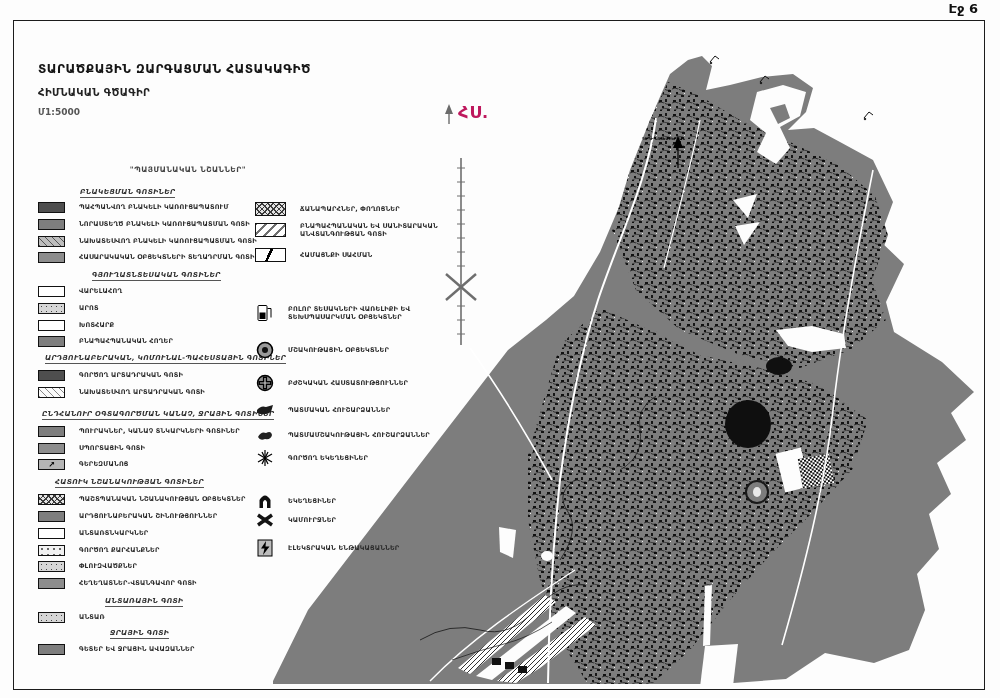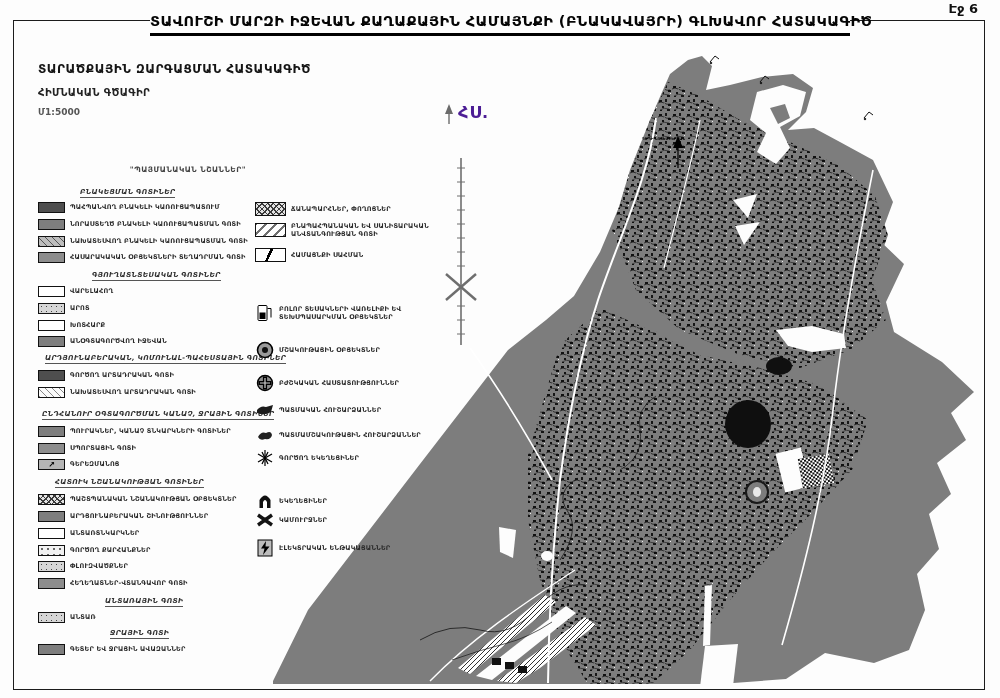--- a/index.html
+++ b/index.html
@@ -11,40 +11,40 @@
   .doc-title{position:absolute;top:13px;left:150px;width:700px;text-align:center;background:#fdfdfd;
              font:bold 14.5px "DejaVu Sans",sans-serif;letter-spacing:.4px;color:#050505;
              border-bottom:3.5px solid #000;padding-bottom:4px;white-space:nowrap;}
   .sub1{position:absolute;left:38px;top:62px;font:bold 12px "DejaVu Sans",sans-serif;color:#151515;letter-spacing:.5px;}
   .sub2{position:absolute;left:38px;top:87px;font:bold 10px "DejaVu Sans",sans-serif;color:#222;letter-spacing:.4px;}
   .scale{position:absolute;left:38px;top:107px;font:bold 9px "DejaVu Sans",sans-serif;color:#555;}
   .ltitle{position:absolute;left:38px;top:165px;width:300px;text-align:center;
           font:bold 7.5px "DejaVu Sans",sans-serif;color:#444;letter-spacing:.5px;}
   .lhead{position:absolute;font:italic bold 6.8px "DejaVu Sans",sans-serif;color:#333;
          border-bottom:1px solid #555;letter-spacing:.3px;padding-bottom:1px;white-space:nowrap;}
-  .lrow,.mrow,.srow{position:absolute;display:flex;align-items:center;gap:5px;}
+  .lrow,.mrow,.srow{position:absolute;display:flex;align-items:center;gap:14px;}
   .lrow{left:38px;} .mrow{left:255px;} .srow{left:256px;}
   .lbl{font:bold 6.5px "DejaVu Sans",sans-serif;color:#2b2b2b;letter-spacing:.2px;line-height:1.25;}
   .mrow .lbl,.srow .lbl{width:168px;}
   .sw{width:27px;height:11px;border:1px solid #111;box-sizing:border-box;flex:none;
       display:flex;align-items:center;justify-content:center;font-size:8px;line-height:1;}
   .sw2{width:31px;height:14px;}
   .s-dark{background:#4e4e4e;} .s-mid{background:#7e7e7e;} .s-mid2{background:#8d8d8d;}
   .s-white{background:#fff;}
   .s-dots{background:#d6d6d6;background-image:radial-gradient(#444 22%,transparent 24%);background-size:5px 5px;}
   .s-dotslt{background:#f2f2f2;background-image:radial-gradient(#666 20%,transparent 22%);background-size:6px 6px;}
   .s-dotdiag{background:#bdbdbd;background-image:repeating-linear-gradient(45deg,#555 0 1px,transparent 1px 5px);}
   .s-hatchlt{background:#fafafa;background-image:repeating-linear-gradient(45deg,#888 0 1px,transparent 1px 5px);}
   .s-cross{background:#e3e3e3;background-image:repeating-linear-gradient(45deg,#3a3a3a 0 1px,transparent 1px 4px),
            repeating-linear-gradient(-45deg,#3a3a3a 0 1px,transparent 1px 4px);}
   .s-diag{background:#fff;background-image:repeating-linear-gradient(-45deg,#6f6f6f 0 2px,transparent 2px 7px);}
   .s-arrow{background:#b5b5b5;color:#000;font-weight:bold;}
   .s-curve{background:#fff;background-image:linear-gradient(115deg,transparent 42%,#000 42%,#000 50%,transparent 50%);}
   .icon{width:18px;height:18px;flex:none;display:block;}
-  .map-label-hs{position:absolute;left:458px;top:103px;font:bold 16px "DejaVu Sans",sans-serif;color:#4c1d95;letter-spacing:1px;}
+  .map-label-hs{position:absolute;left:458px;top:103px;font:bold 16px "DejaVu Sans",sans-serif;color:#be185d;letter-spacing:1px;}
   .dir-label{position:absolute;left:642px;top:136px;font:bold 3.8px "DejaVu Sans",sans-serif;color:#000;}
   svg.map{position:absolute;left:0;top:0;}
 </style>
 </head>
 <body>
 
 <div class="page">
 
   <svg class="map" width="1000" height="698" viewBox="0 0 1000 698">
     <defs>
@@ -182,21 +182,20 @@
         <circle cx="711" cy="63" r="0.8" fill="#111"></circle>
       <path d="M760,82 l5,-6 l4,3"></path>
         <circle cx="761" cy="83" r="0.8" fill="#111"></circle>
       <path d="M864,118 l5,-6 l4,3"></path>
         <circle cx="865" cy="119" r="0.8" fill="#111"></circle>
     </g>
   </svg>
 
   <div class="frame"></div>
   <div class="page-label">Էջ 6</div>
-  <div class="doc-title">ՏԱՎՈՒՇԻ ՄԱՐԶԻ ԻՋԵՎԱՆ ՔԱՂԱՔԱՅԻՆ ՀԱՄԱՅՆՔԻ  (ԲՆԱԿԱՎԱՅՐԻ) ԳԼԽԱՎՈՐ ՀԱՏԱԿԱԳԻԾ</div>
   <div class="sub1">ՏԱՐԱԾՔԱՅԻՆ ԶԱՐԳԱՑՄԱՆ ՀԱՏԱԿԱԳԻԾ</div>
   <div class="sub2">ՀԻՄՆԱԿԱՆ ԳԾԱԳԻՐ</div>
   <div class="scale">Մ1:5000</div>
   <div class="map-label-hs">ՀՍ.</div>
   <div class="dir-label">ԴԵՊԻ ՆՈՅԵՄԲԵՐՅԱՆ</div>
 
   <div class="ltitle">"ՊԱՅՄԱՆԱԿԱՆ ՆՇԱՆՆԵՐ"</div>
 
   <div class="lhead" style="top:188px;left:80px">ԲՆԱԿԵՑՄԱՆ ԳՈՏԻՆԵՐ</div>
   <div class="lrow" style="top:202px">
@@ -224,21 +223,21 @@
   <div class="lrow" style="top:303px">
       <span class="sw s-dots"></span>
       <span class="lbl">ԱՐՈՏ</span>
     </div>
   <div class="lrow" style="top:320px">
       <span class="sw s-white"></span>
       <span class="lbl">ԽՈՏՀԱՐՔ</span>
     </div>
   <div class="lrow" style="top:336px">
       <span class="sw s-mid"></span>
-      <span class="lbl">ԱՆՕԳՏԱԳՈՐԾՎՈՂ ԻՋԵՎԱՆ</span>
+      <span class="lbl">ԲՆԱՊԱՀՊԱՆԱԿԱՆ ՀՈՂԵՐ</span>
     </div>
 
   <div class="lhead" style="top:354px;left:45px">ԱՐԴՅՈՒՆԱԲԵՐԱԿԱՆ, ԿՈՄՈՒՆԱԼ-ՊԱՀԵՍՏԱՅԻՆ ԳՈՏԻՆԵՐ</div>
   <div class="lrow" style="top:370px">
       <span class="sw s-dark"></span>
       <span class="lbl">ԳՈՐԾՈՂ ԱՐՏԱԴՐԱԿԱՆ ԳՈՏԻ</span>
     </div>
   <div class="lrow" style="top:387px">
       <span class="sw s-hatchlt"></span>
       <span class="lbl">ՆԱԽԱՏԵՍՎՈՂ ԱՐՏԱԴՐԱԿԱՆ ԳՈՏԻ</span>

